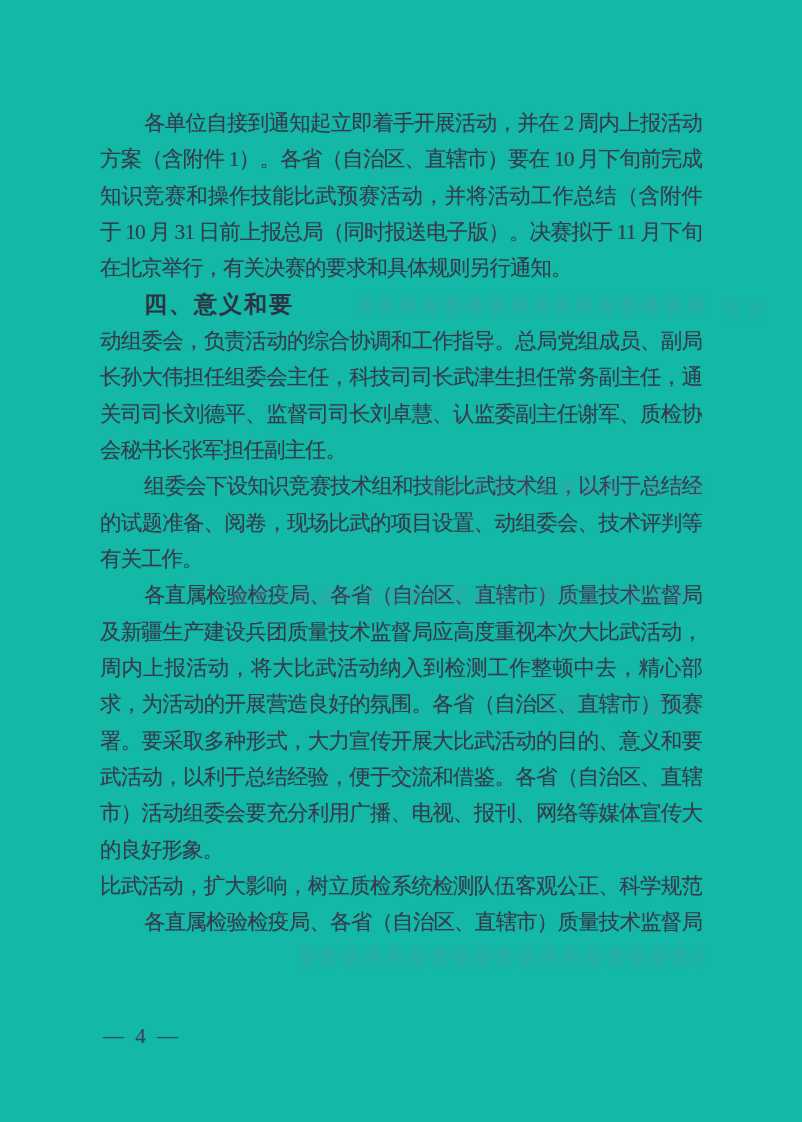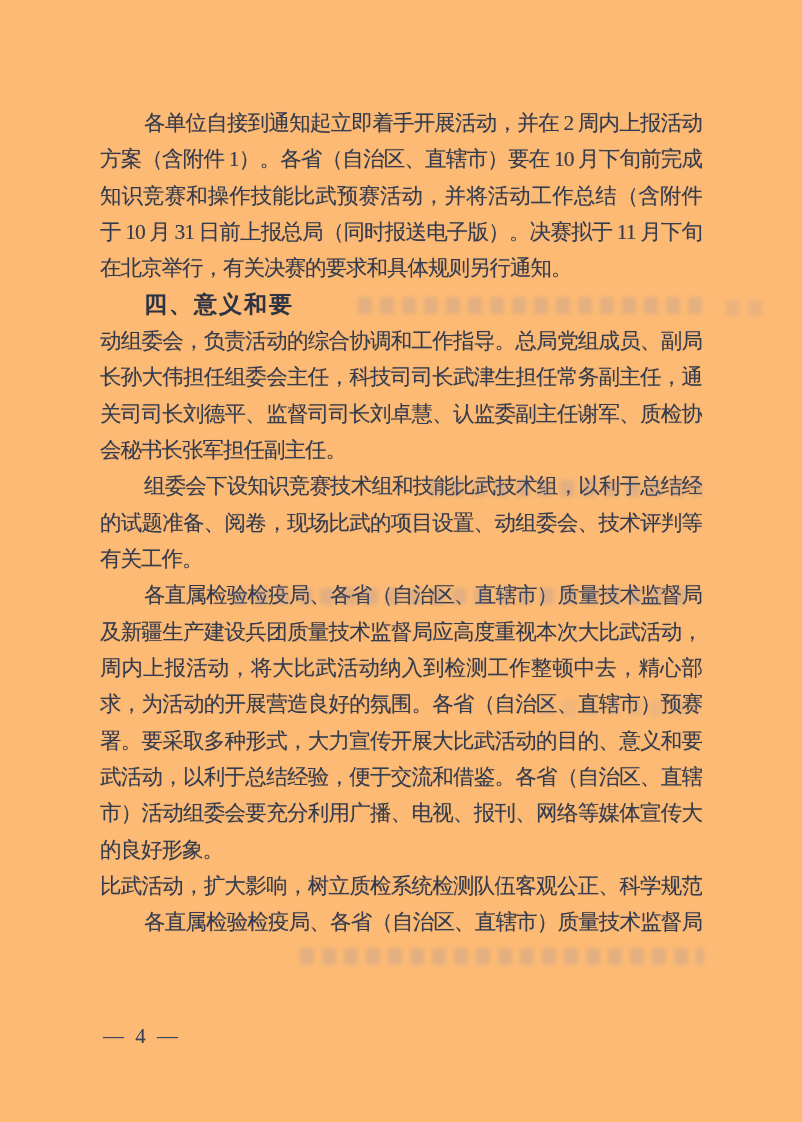--- a/index.html
+++ b/index.html
@@ -1,21 +1,21 @@
 <!DOCTYPE html>
 <html><head>
 <meta charset="utf-8">
 <style>
   html, body { margin: 0; padding: 0; background: #e8e8e8; }
   .page {
     position: relative;
     width: 802px;
     height: 1122px;
     margin: 0 auto;
-    background: #fdba74;
+    background: #14b8a6;
     overflow: hidden;
     font-family: "Liberation Serif", serif;
   }
   .body-text {
     position: absolute;
     left: 100px;
     top: 105px;
     width: 602px;
   }
   .line {

